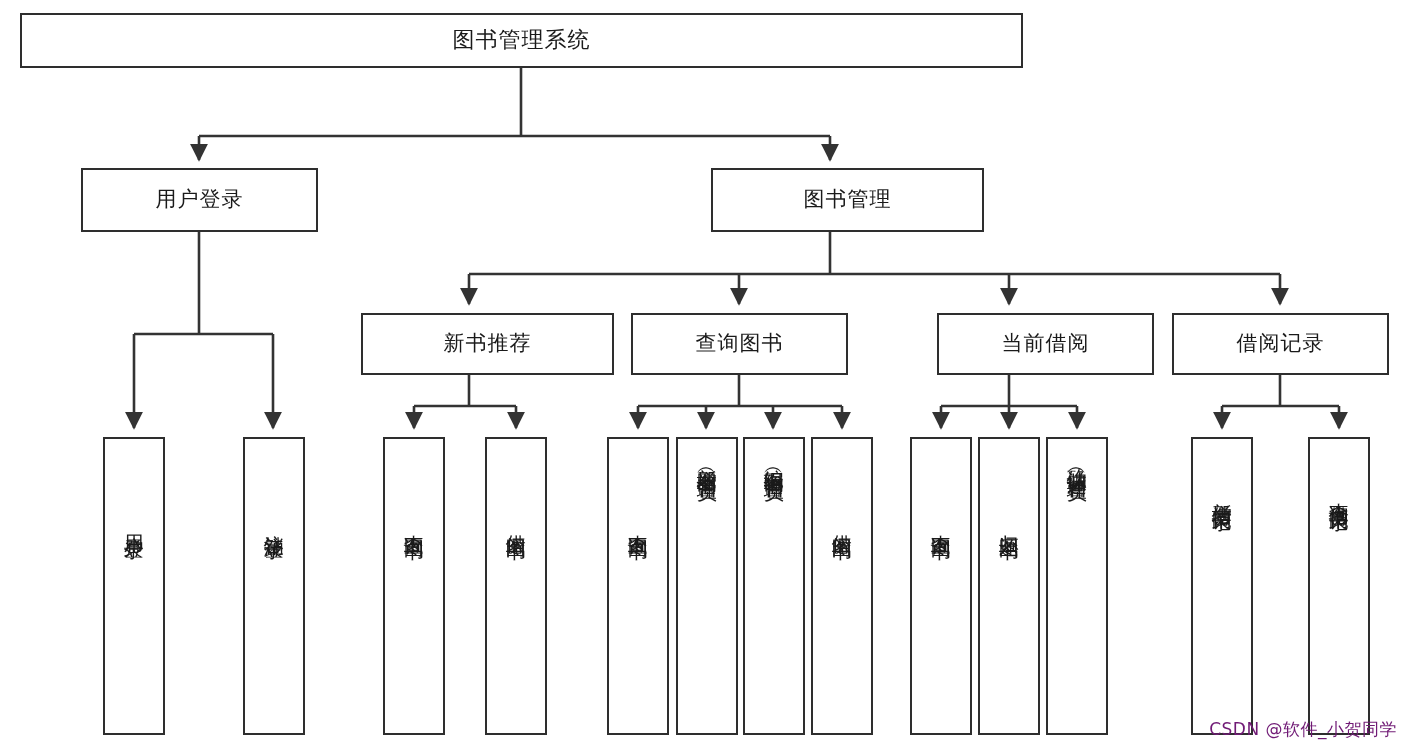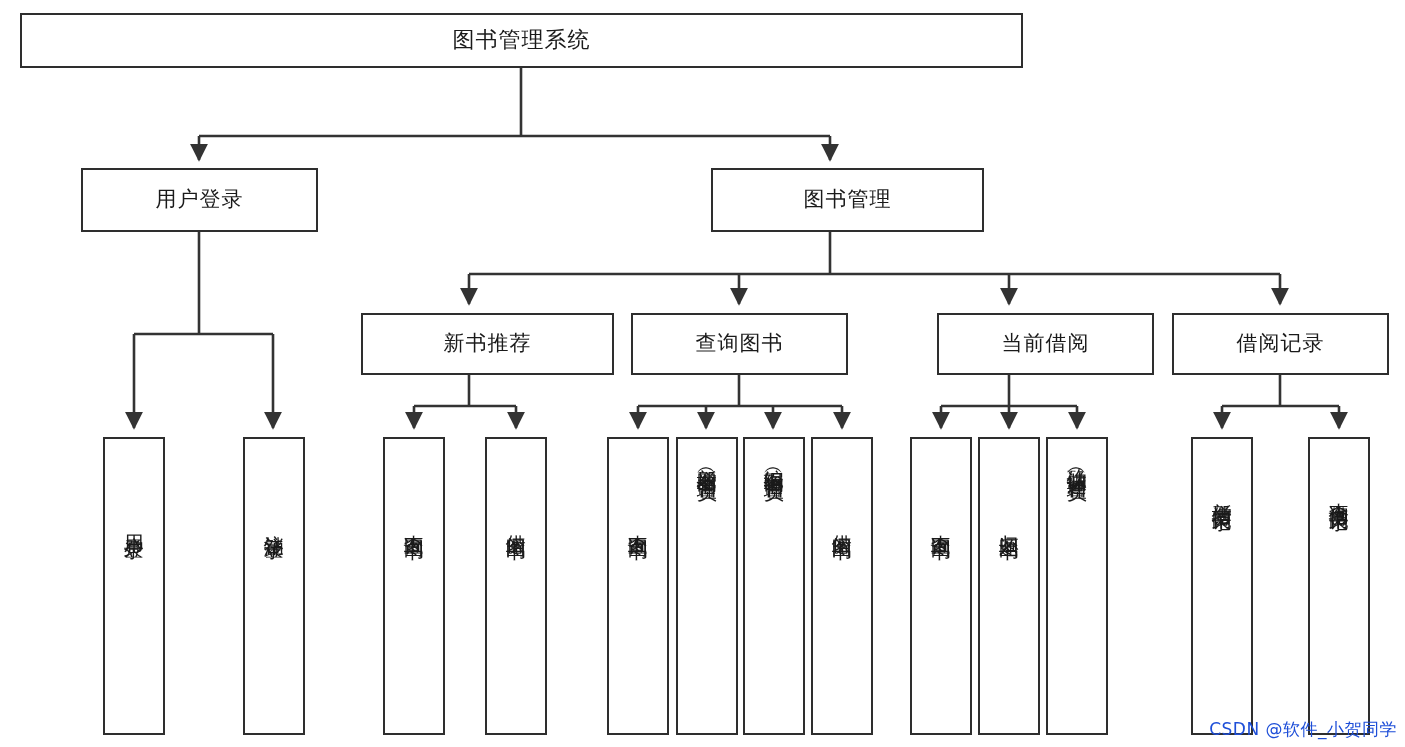--- a/index.html
+++ b/index.html
@@ -65,21 +65,21 @@
     margin-top: 40px;
   }
   .leaf-long .vtext {
     margin-top: 6px;
   }
   .watermark {
     position: absolute;
     right: 8px;
     bottom: 6px;
     font-size: 17px;
-    color: #1d4ed8;
+    color: #701a75;
     white-space: nowrap;
     letter-spacing: 0.5px;
   }
 </style>
 </head>
 <body>
 
 <div id="canvas">
 
   <svg class="edges" viewBox="0 0 1405 747" xmlns="http://www.w3.org/2000/svg">

